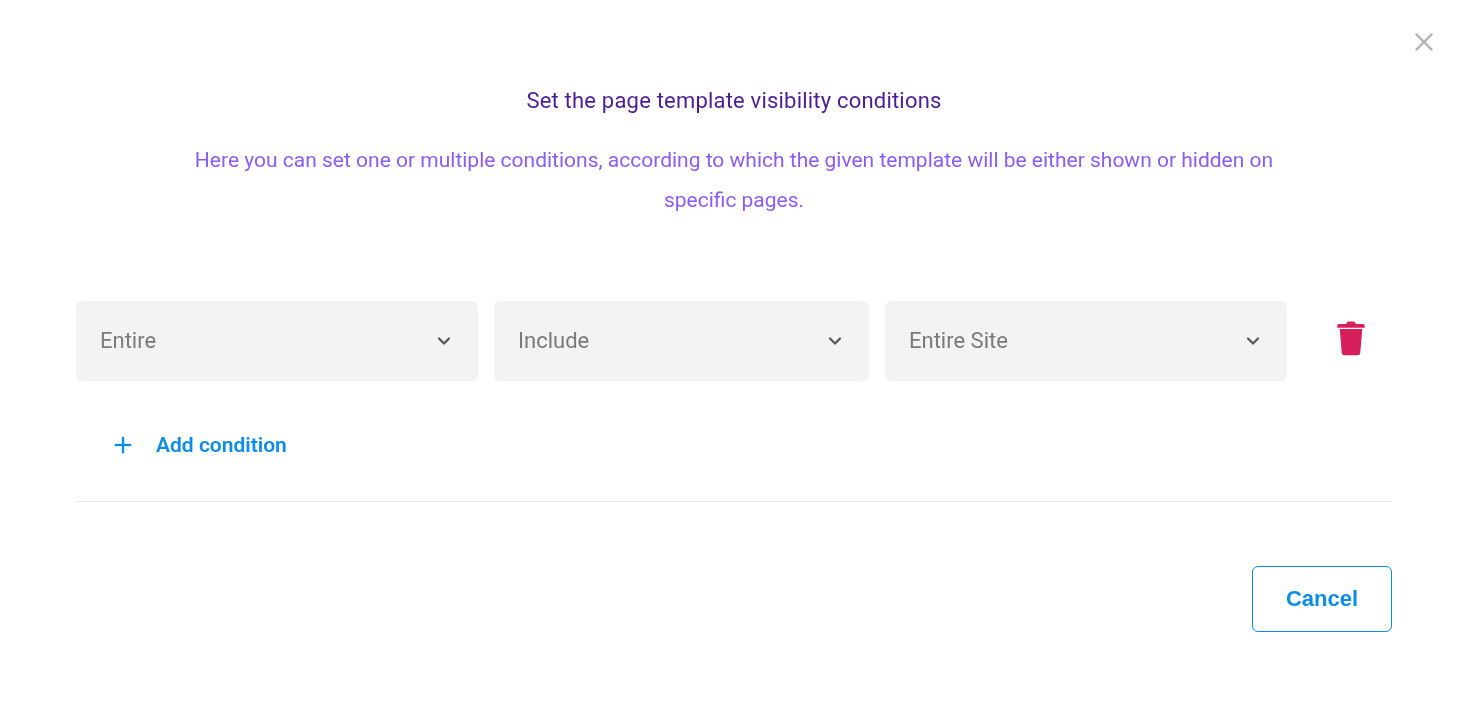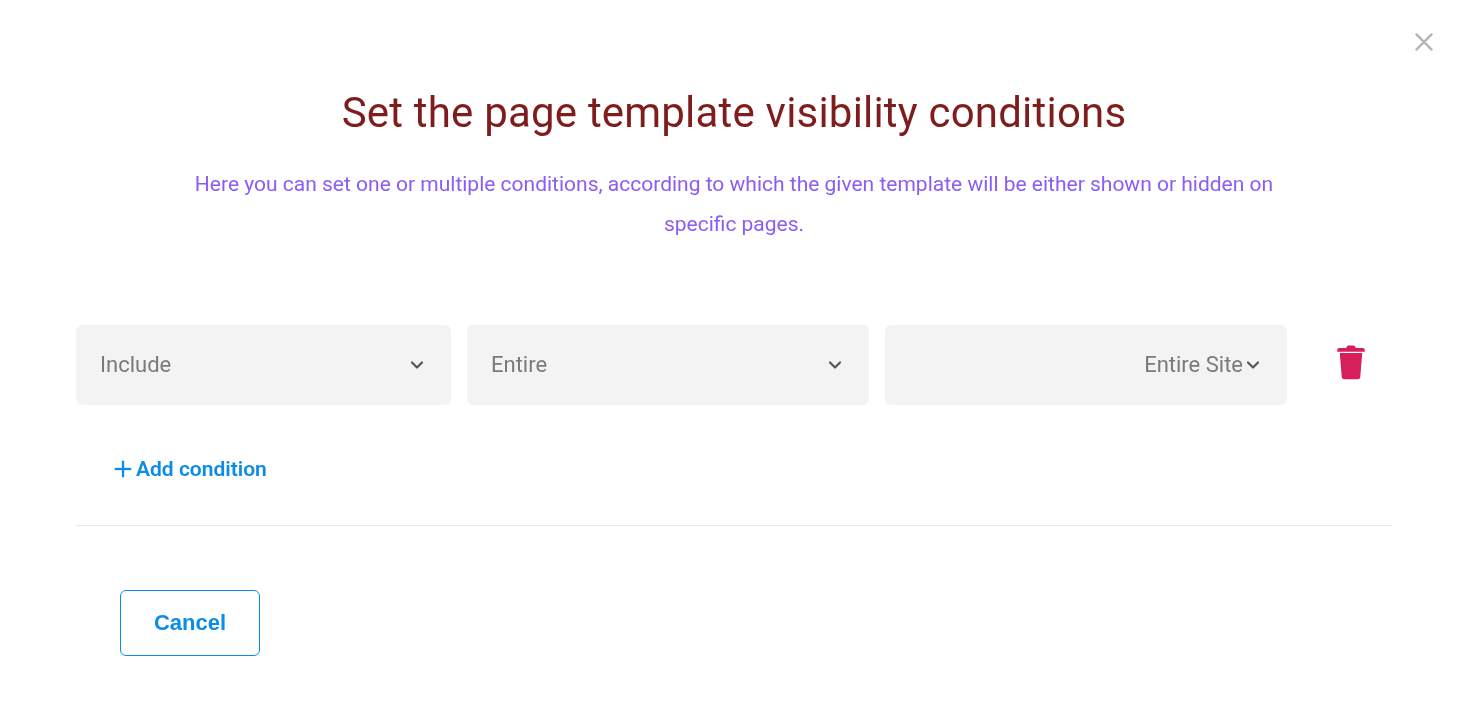--- a/index.html
+++ b/index.html
@@ -23,23 +23,23 @@
       justify-content: center;
       color: #b5b5b5;
     }
     .close-btn svg { width: 26px; height: 26px; }
     .container {
       padding-top: 88px;
       width: 100%;
     }
     .title {
       text-align: center;
-      font-size: 42px;
+      font-size: 22px;
       font-weight: 400;
-      color: #7f1d1d;
+      color: #4c1d95;
       margin-bottom: 28px;
       letter-spacing: 0.2px;
     }
     .subtitle {
       text-align: center;
       font-size: 21px;
       font-weight: 400;
       color: #8b5cf6;
       line-height: 1.9;
       max-width: 1080px;
@@ -62,60 +62,60 @@
       align-items: center;
       justify-content: space-between;
       padding: 0 24px;
       cursor: pointer;
       font-size: 22px;
       color: #7a7a7a;
       flex: 0 0 auto;
     }
     .select-include { width: 375px; }
     .select-entire  { width: 402px; }
-    .select-site    { width: 402px; justify-content: flex-end; }
+    .select-site    { width: 402px; }
     .select .chevron {
       color: #555;
       display: flex;
     }
     .select .chevron svg { width: 20px; height: 20px; }
     .trash-btn {
       width: 52px;
       height: 52px;
       display: flex;
       align-items: center;
       justify-content: center;
       cursor: pointer;
       color: #d71f5c;
       margin-left: 22px;
     }
     .trash-btn svg { width: 30px; height: 36px; }
     .add-condition {
       display: inline-flex;
       align-items: center;
-      gap: 2px;
+      gap: 22px;
       color: #0c8ce9;
       font-size: 21px;
       font-weight: 600;
       cursor: pointer;
       padding-left: 36px;
       margin-bottom: 44px;
     }
     .add-condition .plus { display:flex; }
     .add-condition .plus svg { width: 22px; height: 22px; stroke: #0c8ce9; stroke-width: 2.5; }
     .divider {
       border: none;
       border-top: 1px solid #e6e6e6;
       margin: 0 76px;
     }
     .footer {
       display: flex;
-      justify-content: space-between;
+      justify-content: flex-end;
       gap: 30px;
-      padding: 64px 120px 0;
+      padding: 64px 76px 0;
     }
     .btn {
       height: 66px;
       border-radius: 6px;
       font-size: 22px;
       font-weight: 600;
       display: inline-flex;
       align-items: center;
       justify-content: center;
       padding: 0 30px;
@@ -146,31 +146,31 @@
   </span>
 </div>
 
 <div class="container">
   <h1 class="title">Set the page template visibility conditions</h1>
   <p class="subtitle">Here you can set one or multiple conditions, according to which the given template will be either shown or hidden on specific pages.</p>
 
   <div class="conditions-wrap">
     <div class="condition-row">
 
-      <div class="select select-include">
-        <span>Include</span>
+      <div class="select select-entire">
+        <span>Entire</span>
         <span class="chevron">
           <svg viewBox="0 0 24 24" fill="none" stroke="currentColor" stroke-width="2.6" stroke-linecap="round" stroke-linejoin="round">
               <polyline points="6 9 12 15 18 9"></polyline>
             </svg>
         </span>
       </div>
 
-      <div class="select select-entire">
-        <span>Entire</span>
+      <div class="select select-include">
+        <span>Include</span>
         <span class="chevron">
           <svg viewBox="0 0 24 24" fill="none" stroke="currentColor" stroke-width="2.6" stroke-linecap="round" stroke-linejoin="round">
               <polyline points="6 9 12 15 18 9"></polyline>
             </svg>
         </span>
       </div>
 
       <div class="select select-site">
         <span>Entire Site</span>
         <span class="chevron">

